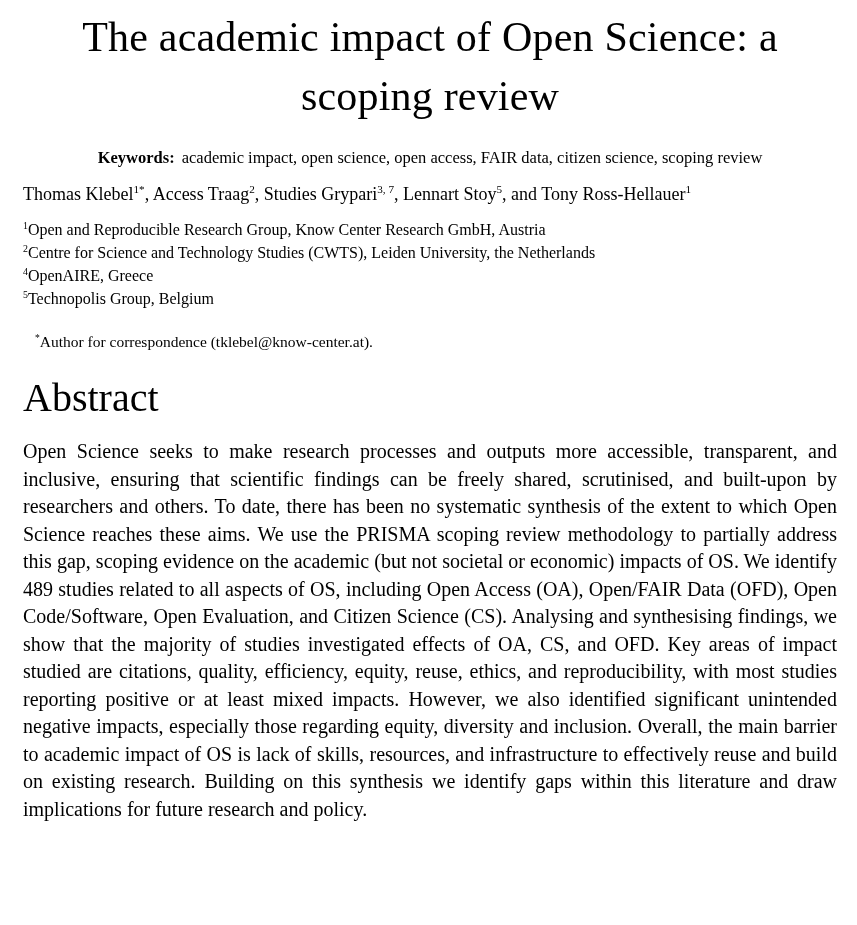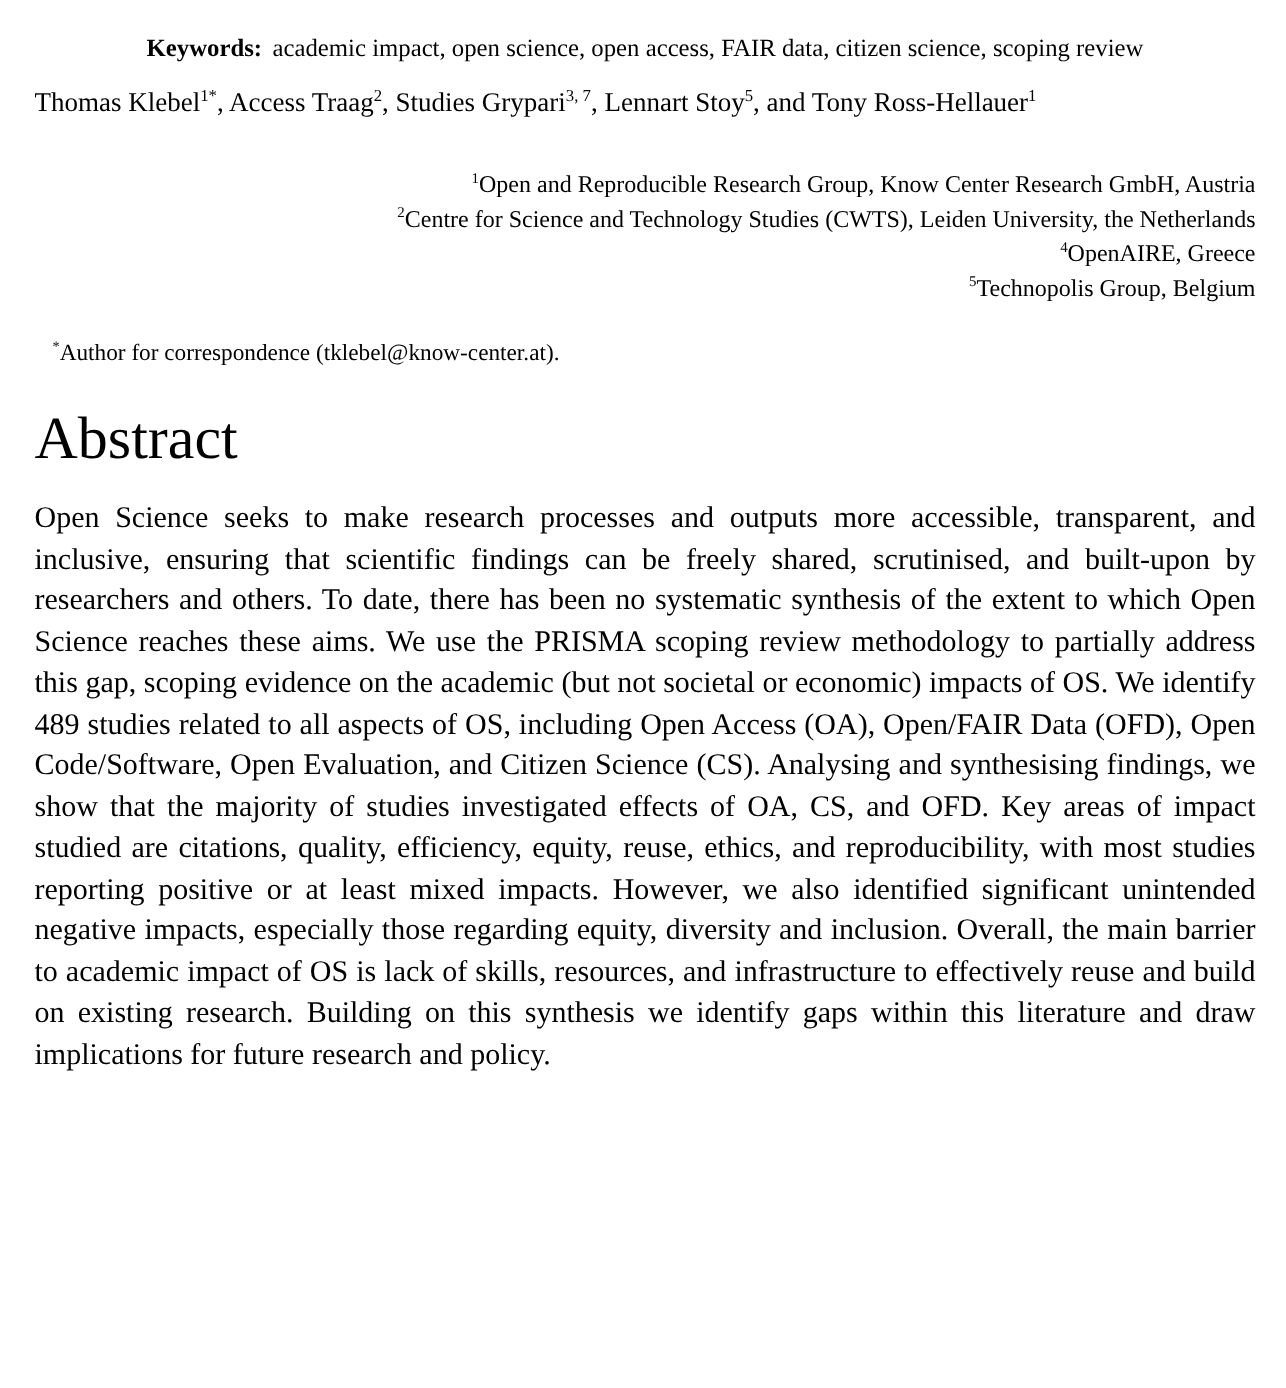--- a/index.html
+++ b/index.html
@@ -44,22 +44,21 @@
     margin: 9px 0 0 0;
     font-size: 18px;
     line-height: 24px;
   }
   sup {
     font-size: 0.62em;
     line-height: 0;
     vertical-align: super;
   }
   .affiliations {
-    margin-top: 32px;
-    text-align: right;
+    margin-top: 12px;
   }
   .affiliation {
     margin: 0;
     font-size: 16px;
     line-height: 23px;
   }
   .correspondence {
     margin: 20px 0 0 12px;
     font-size: 15.5px;
     line-height: 23px;
@@ -75,20 +74,24 @@
     font-size: 20px;
     line-height: 27.5px;
     text-align: justify;
   }
 </style>
 </head>
 <body>
 
 <div class="page">
 
+  <h1 class="title">
+    <span class="title-line">The academic impact of Open Science: a</span>
+    <span class="title-line">scoping review</span>
+  </h1>
 
   <p class="keywords">
     <span class="kw-label">Keywords:</span><span>academic impact, open science, open access, FAIR data, citizen science, scoping review</span>
   </p>
 
   <p class="authors"><span>Thomas Klebel</span><sup>1*</sup>, <span>Access Traag</span><sup>2</sup>, <span>Studies Grypari</span><sup>3, 7</sup>, <span>Lennart Stoy</span><sup>5</sup>, and <span>Tony Ross-Hellauer</span><sup>1</sup></p>
 
   <div class="affiliations">
       <p class="affiliation"><sup>1</sup>Open and Reproducible Research Group, Know Center Research GmbH, Austria</p>
       <p class="affiliation"><sup>2</sup>Centre for Science and Technology Studies (CWTS), Leiden University, the Netherlands</p>

